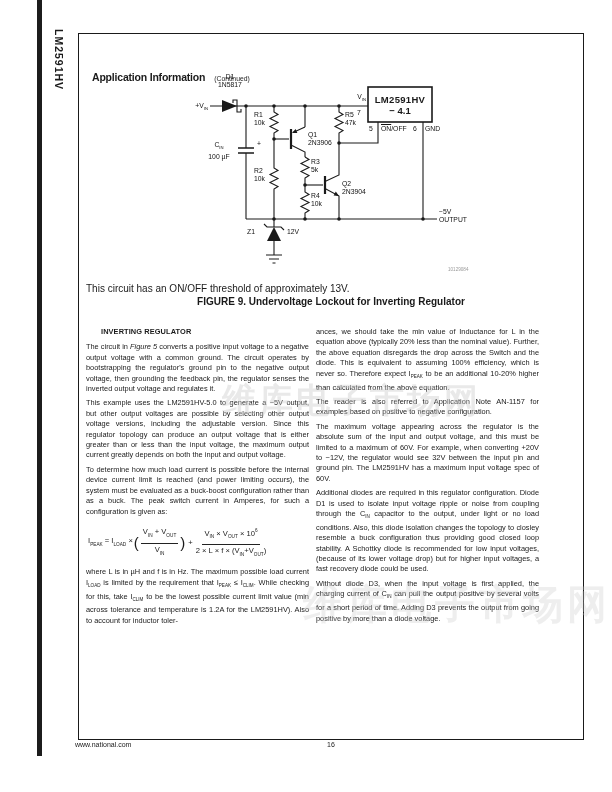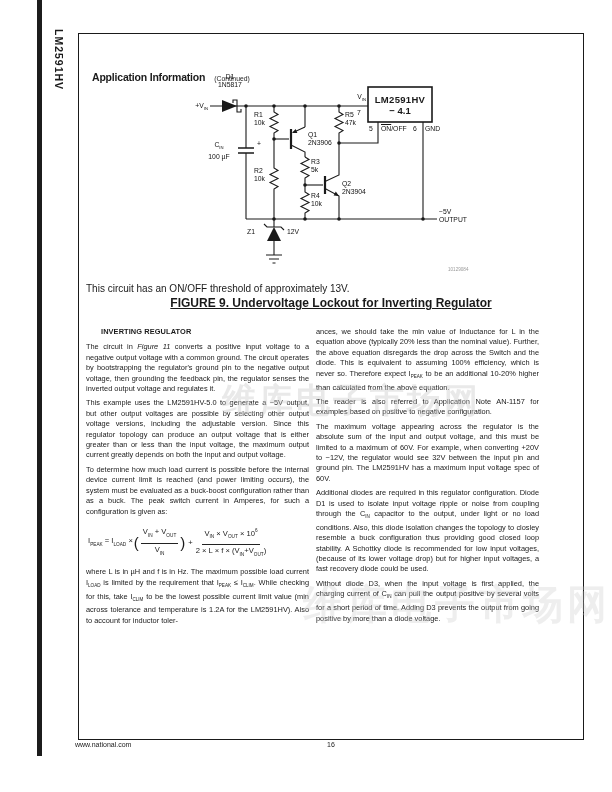--- a/index.html
+++ b/index.html
@@ -18,21 +18,21 @@
   .clabel{position:absolute;font-size:6.8px;line-height:8.2px;color:#111;white-space:nowrap;}
   .clabel sub, .pinlbl sub{font-size:62%;}
   .icbox{position:absolute;left:288px;top:17px;width:64px;height:35px;display:flex;
         flex-direction:column;align-items:center;justify-content:center;line-height:11px;}
   .icname{font-size:9.5px;font-weight:bold;letter-spacing:0.3px;}
   .icopt{font-size:9.5px;font-weight:bold;}
   .ov{text-decoration:overline;}
   .fignum{position:absolute;font-size:4.6px;color:#9a9a9a;}
   .fig-note{position:absolute;left:86px;top:283px;font-size:10px;}
   .fig-caption{position:absolute;left:78px;top:296px;width:506px;text-align:center;
-        font-size:12px;font-weight:bold;text-decoration:underline;}
+        font-size:10px;font-weight:bold;}
   .col{position:absolute;top:327px;width:223px;font-size:7.4px;line-height:10.4px;
         text-align:justify;}
   .col-left{left:86px;}
   .col-right{left:316px;}
   .col p{margin:0 0 4px 0;}
   .col sub{font-size:62%;}
   .col sup{font-size:62%;}
   .sec-title{font-weight:bold;font-size:7.4px;margin:0 0 5px 0;letter-spacing:0.1px;padding-left:15px;}
   .equation{display:flex;align-items:center;font-size:7.6px;margin:9px 0 7px 2px;
         white-space:nowrap;}
@@ -165,21 +165,21 @@
       <div>OUTPUT</div>
     </div>
     <div class="fignum" style="left:368px;top:197px">10129084</div>
   </div>
 
   <div class="fig-note">This circuit has an ON/OFF threshold of approximately 13V.</div>
   <div class="fig-caption">FIGURE 9. Undervoltage Lockout for Inverting Regulator</div>
 
   <div class="col col-left">
     <div class="sec-title">INVERTING REGULATOR</div>
-    <p>The circuit in <i>Figure 11</i> converts a positive input voltage to a negative output voltage with a common ground. The circuit operates by bootstrapping the regulator's ground pin to the negative output voltage, then grounding the feedback pin, the regulator senses the inverted output voltage and regulates it.</p>
+    <p>The circuit in <i>Figure 5</i> converts a positive input voltage to a negative output voltage with a common ground. The circuit operates by bootstrapping the regulator's ground pin to the negative output voltage, then grounding the feedback pin, the regulator senses the inverted output voltage and regulates it.</p>
     <p>This example uses the LM2591HV-5.0 to generate a −5V output, but other output voltages are possible by selecting other output voltage versions, including the adjustable version. Since this regulator topology can produce an output voltage that is either greater than or less than the input voltage, the maximum output current greatly depends on both the input and output voltage.</p>
     <p>To determine how much load current is possible before the internal device current limit is reached (and power limiting occurs), the system must be evaluated as a buck-boost configuration rather than as a buck. The peak switch current in Amperes, for such a configuration is given as:</p>
     <div class="equation">
       <span>I<sub>PEAK</sub> = I<sub>LOAD</sub> ×</span>
       <span class="bigp">(</span>
       <span class="frac">
         <span class="num">V<sub>IN</sub> + V<sub>OUT</sub></span>
         <span class="den">V<sub>IN</sub></span>
       </span>
       <span class="bigp">)</span>

